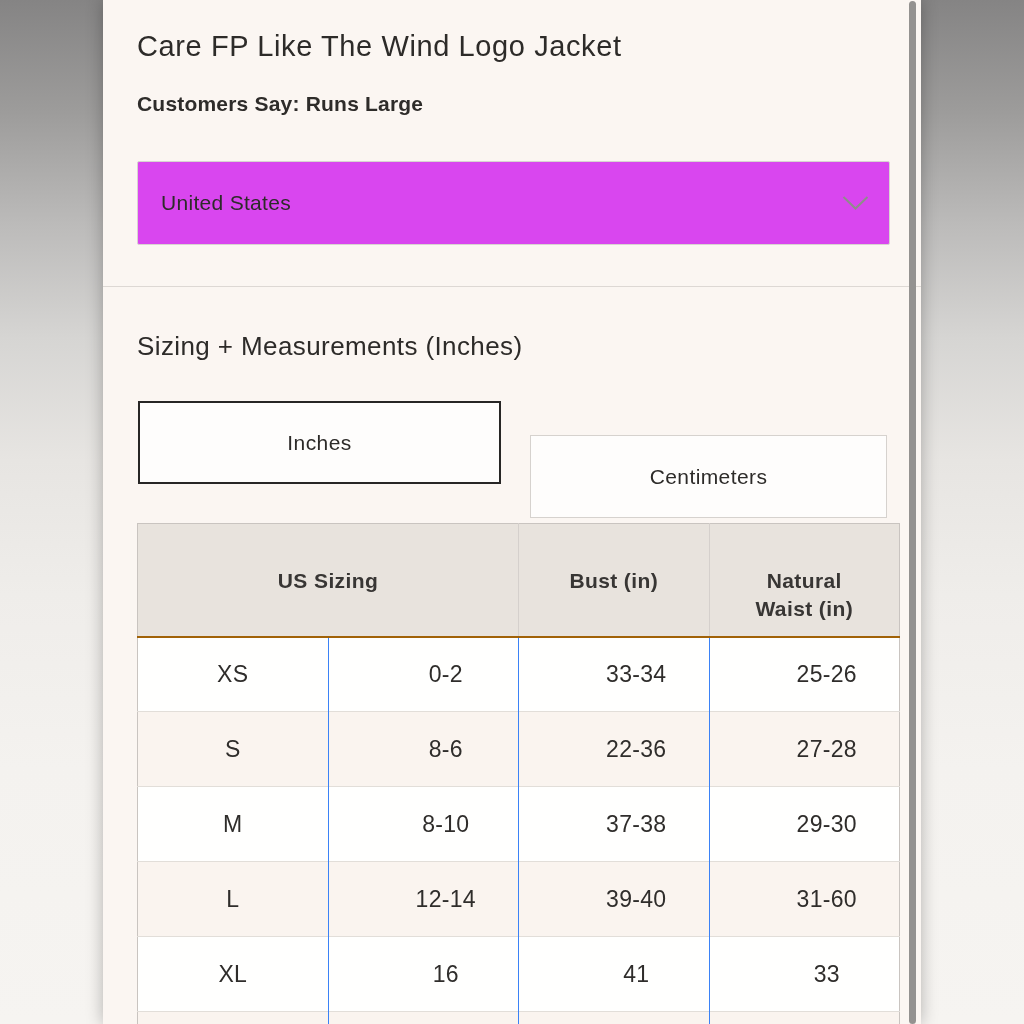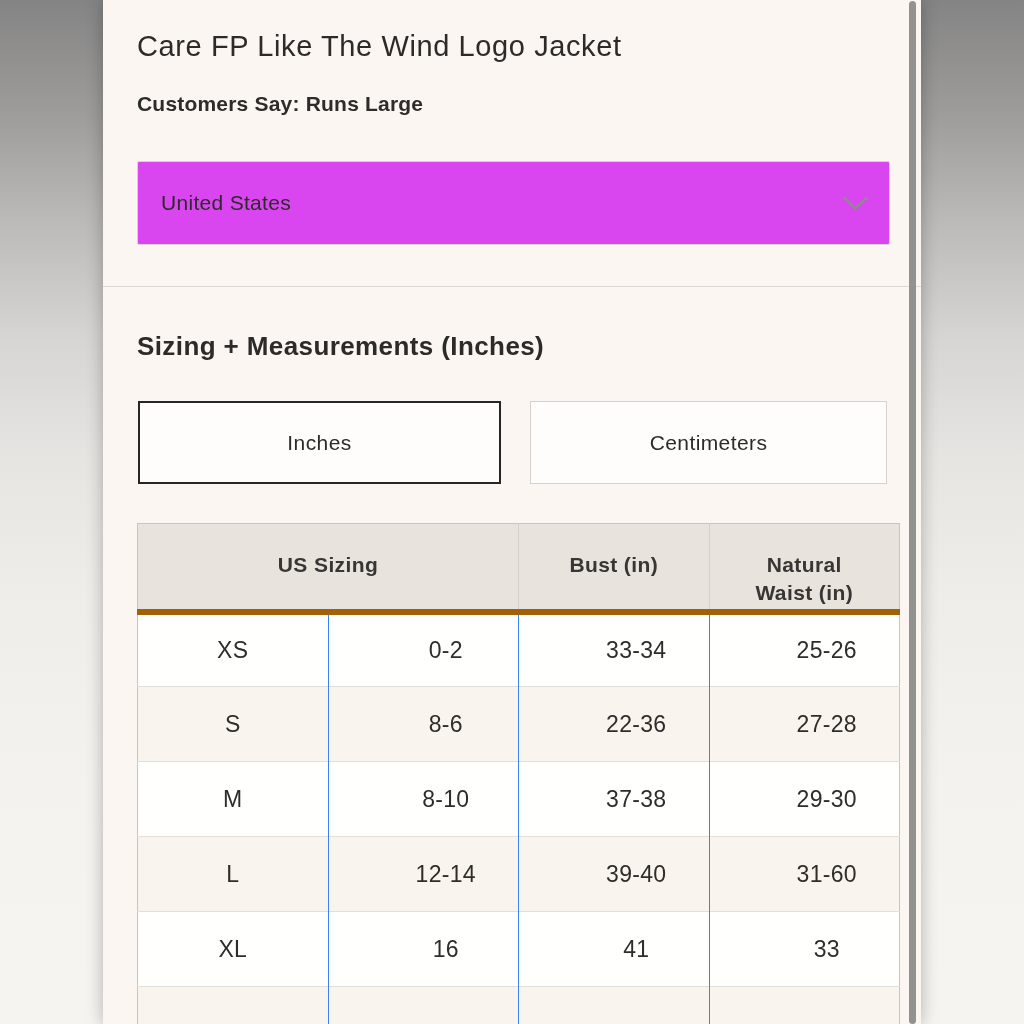--- a/index.html
+++ b/index.html
@@ -94,21 +94,21 @@
     width: 100%;
     height: 1px;
     background: #ddd8d4;
   }
 
   .sizing-heading {
     position: absolute;
     left: 34px;
     top: 331px;
     font-size: 26px;
-    font-weight: 700;
+    font-weight: 400;
     letter-spacing: 0.4px;
     color: #2d2b29;
   }
 
   .unit-toggle {
     position: absolute;
     left: 35px;
     top: 401px;
     display: flex;
     gap: 29px;
@@ -124,42 +124,43 @@
     color: #2d2b29;
     cursor: pointer;
   }
   .unit-btn.selected {
     width: 363px;
     border: 2px solid #272625;
   }
   .unit-btn.unselected {
     width: 357px;
     border: 1px solid #d6d2ce;
+    margin-top: 34px;
   }
 
   table.size-table {
     position: absolute;
     left: 34px;
     top: 523px;
     width: 763px;
     border-collapse: collapse;
     table-layout: fixed;
     border: 1px solid #c9c4c0;
   }
   .size-table th {
-    height: 88px;
+    height: 113px;
     background: #e8e3dd;
     vertical-align: top;
-    padding-top: 27px;
+    padding-top: 43px;
     text-align: center;
     font-size: 21px;
     font-weight: 700;
     letter-spacing: 0.4px;
     color: #383634;
-    border-bottom: 6px solid #a16207;
+    border-bottom: 2px solid #a16207;
   }
   .size-table th + th { border-left: 1px solid #d5d0cc; }
   .size-table th .hdr-wrap {
     display: inline-block;
     max-width: 132px;
     line-height: 1.35;
   }
   .size-table td {
     height: 75px;
     text-align: center;

